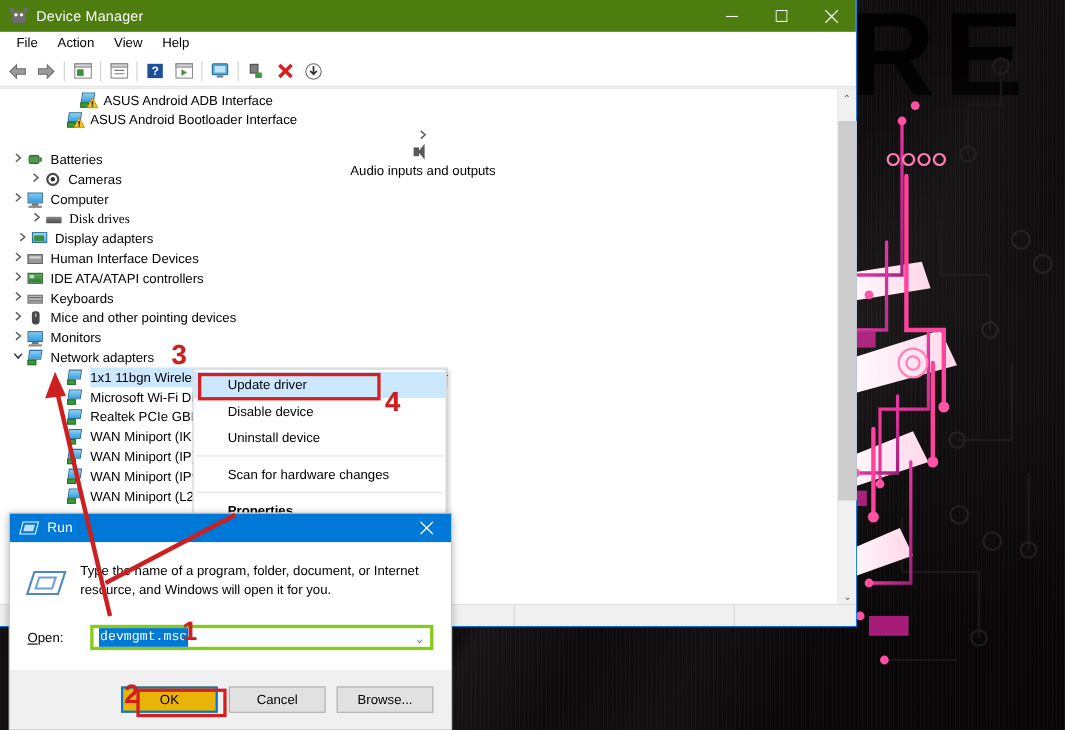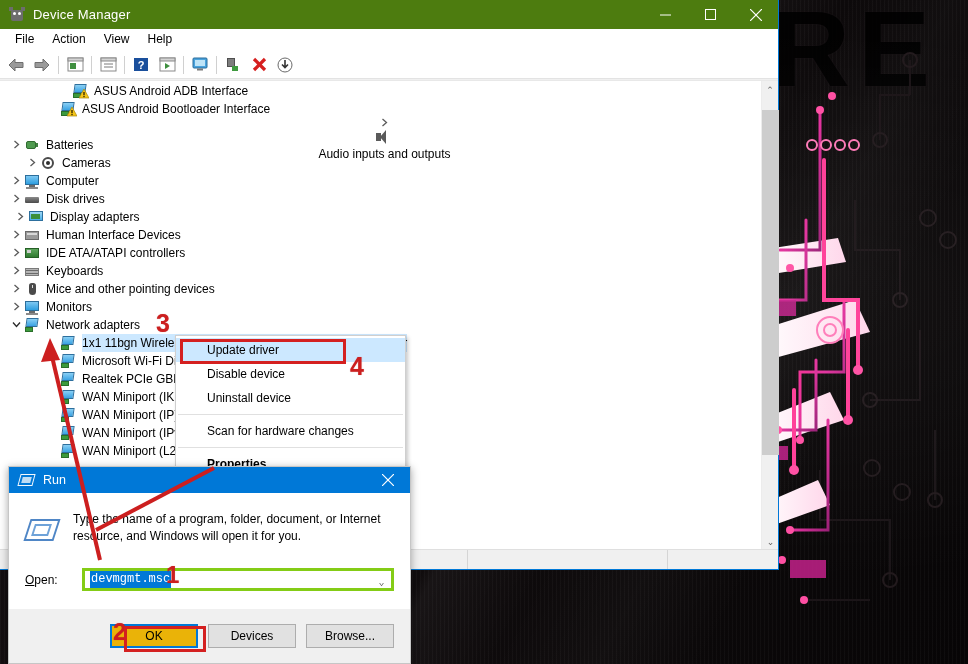--- a/index.html
+++ b/index.html
@@ -533,21 +533,21 @@
           <span class="chev"><svg width="9" height="9" viewBox="0 0 9 9">
               <path d="M2.5 1 L6.5 4.5 L2.5 8" fill="none" stroke="#5a5a5a" stroke-width="1.3"></path>
             </svg></span>
           <span class="ico">
             <i class="ic mon-screen"></i>
             <i class="ic mon-stand"></i>
             <i class="ic mon-base"></i>
           </span>
           <span class="lbl">Computer</span>
         </div>
-        <div class="row" style="padding-left: 8px;">
+        <div class="row" style="padding-left: 25px; font-family: Liberation Serif, serif;">
           <span class="chev"><svg width="9" height="9" viewBox="0 0 9 9">
               <path d="M2.5 1 L6.5 4.5 L2.5 8" fill="none" stroke="#5a5a5a" stroke-width="1.3"></path>
             </svg></span>
           <span class="ico">
             <i class="ic disk-b"></i>
           </span>
           <span class="lbl">Disk drives</span>
         </div>
         <div class="row" style="padding-left: 12px;">
           <span class="chev"><svg width="9" height="9" viewBox="0 0 9 9">
@@ -727,21 +727,21 @@
     <div class="ropenrow">
       <span class="rlabel"><u class="acc">O</u>pen:</span>
       <span class="rcombo">
         <span class="rval">devmgmt.msc</span>
         <span class="rarrow">⌄</span>
       </span>
     </div>
   </div>
   <div class="rfoot">
     <span class="wbtn default">OK</span>
-    <span class="wbtn">Devices</span>
+    <span class="wbtn">Cancel</span>
     <span class="wbtn">Browse...</span>
   </div>
 </div>
 
 <svg id="arrow-svg">
 
   <path d="M100 560 L50 348" stroke="#cc1f1f" stroke-width="4" fill="none"></path>
   <path d="M50 338 L41 362 L60 360 Z" fill="#cc1f1f"></path>
   <path d="M100 560 L122 600" stroke="#cc1f1f" stroke-width="4" fill="none" opacity="0"></path>
   <path d="M214 468 L96 530" stroke="#cc1f1f" stroke-width="4" fill="none"></path>

